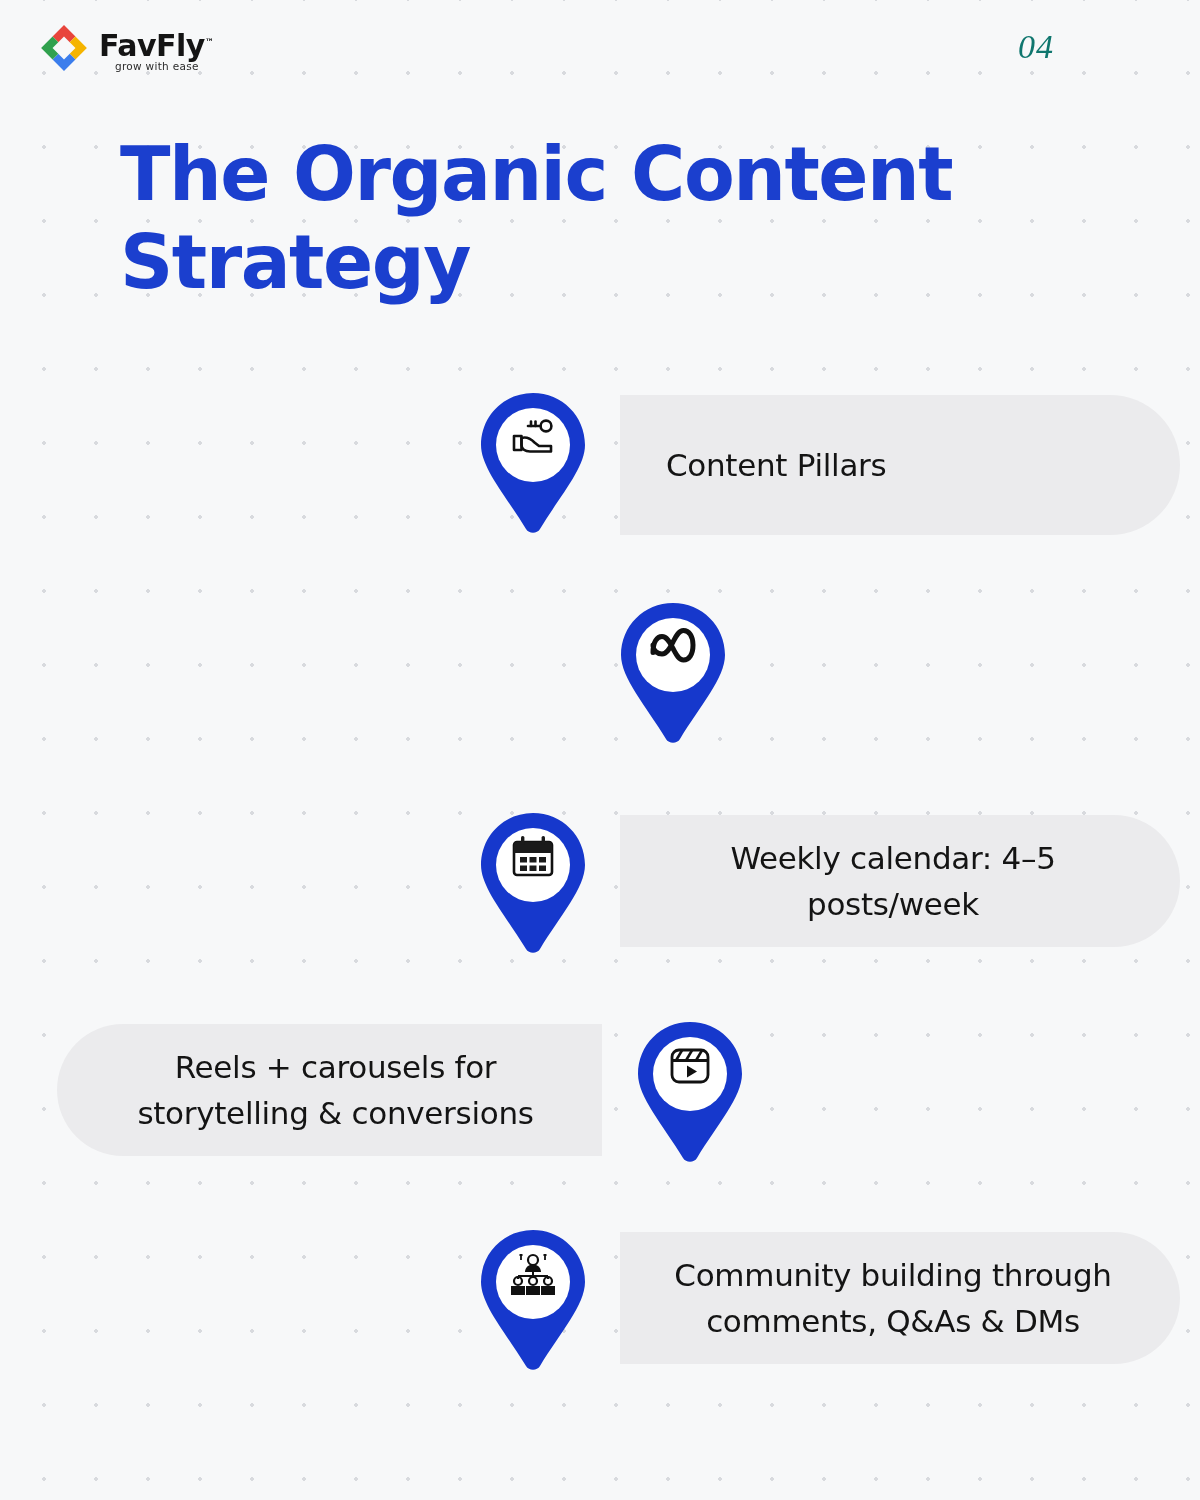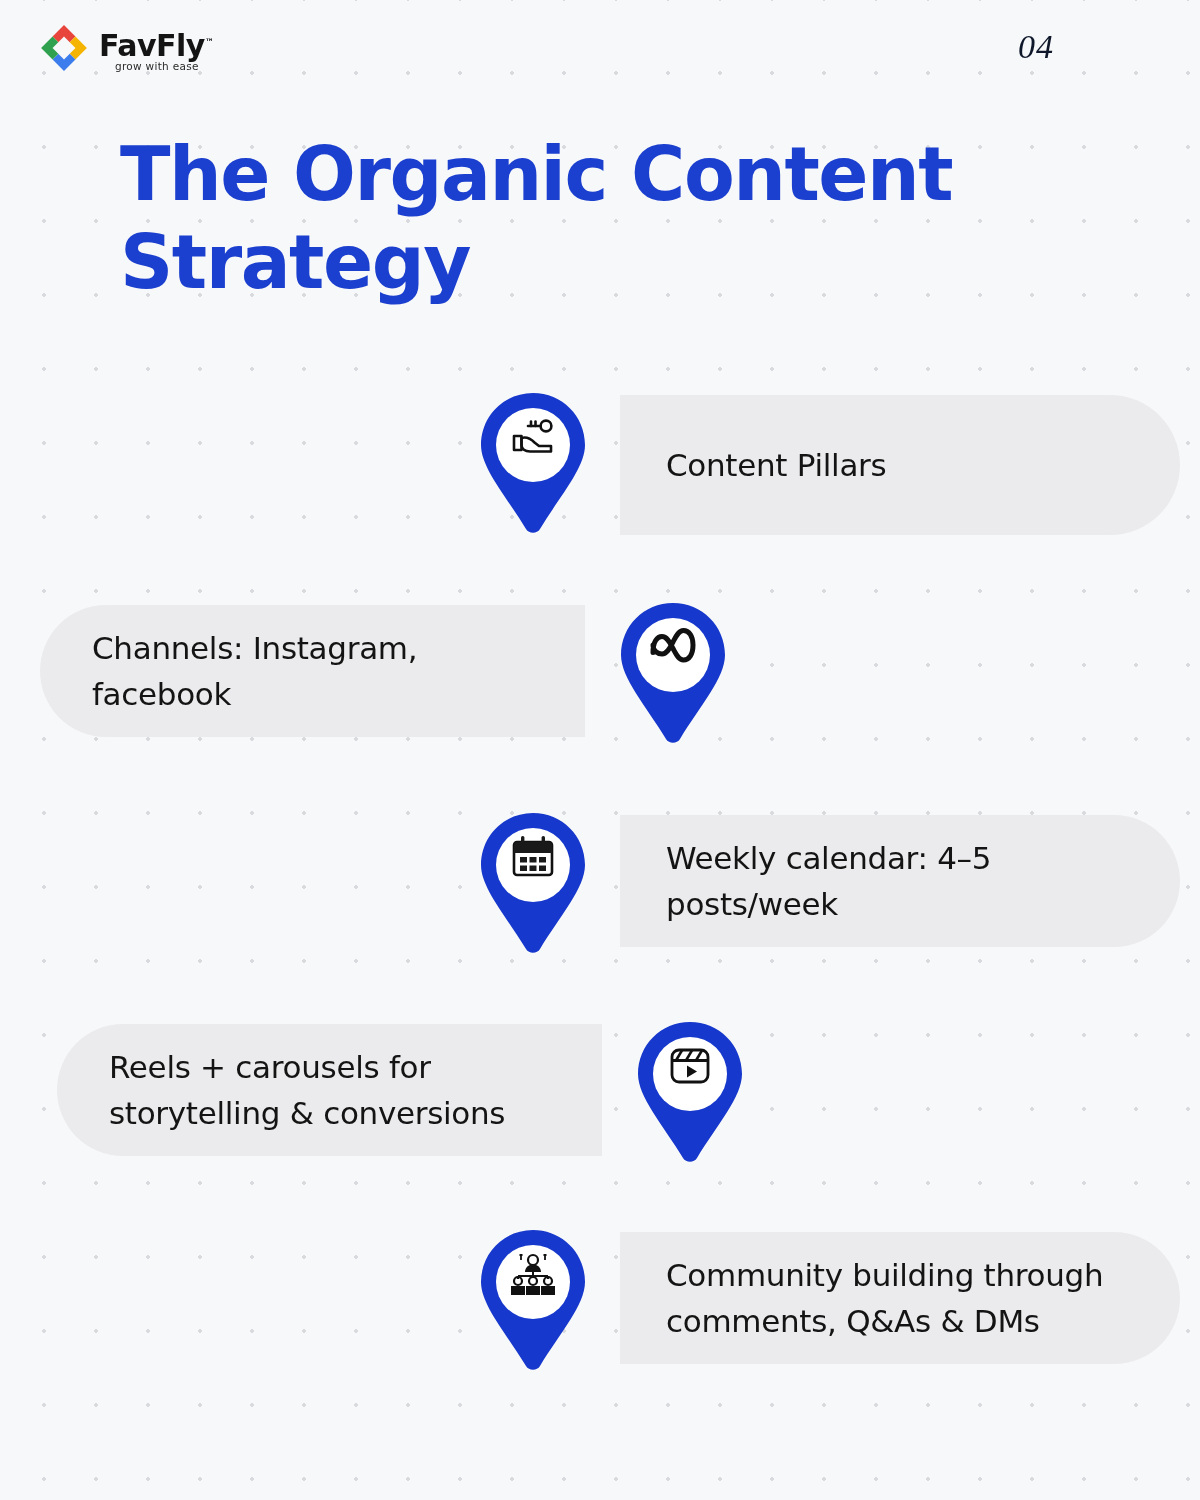--- a/index.html
+++ b/index.html
@@ -40,39 +40,39 @@
   }
   .logo-tag{
     font-family:"DejaVu Sans", sans-serif;
     font-size:10.5px; color:#2b2b2b; letter-spacing:0.3px;
     margin-top:-1px; margin-left:16px;
   }
 
   .page-num{
     position:absolute; right:30px; top:28px;
     font-family:"Liberation Serif", serif;
-    font-style:italic; font-size:34px; color:#0f172a;
+    font-style:italic; font-size:34px; color:#0f766e;
     letter-spacing:1px;
   }
 
   
   .title{
     position:absolute; top:130px; left:0; width:1200px;
     text-align:left;
     font-family:"DejaVu Sans", sans-serif;
     font-weight:bold;
     font-size:74px;
     line-height:88px;
     color:#1b3fce;
     letter-spacing:-1.5px;
     padding:0 120px;
   }
 
   
-  .rows{ position:absolute; top:390px; left:0; width:1200px; }
+  .rows{ position:absolute; top:390px; left:0; width:1200px;text-align:center; }
 
   .row{
     position:relative;
     height:215px;
     display:flex;
     align-items:flex-start;
   }
   .row.left-card{ justify-content:flex-start; }
 
   
@@ -176,23 +176,20 @@
           <path d="M13.5 26 C18 24.5 23 27 26.5 30.5 L31 34 L43 34 L43 39.5 L22 39.5 C17 39.5 13.5 37 13.5 33 Z" fill="none"></path>
         </svg>
       </div>
     </div>
     <div class="card row-1-card">
       <span>Content Pillars</span>
     </div>
   </div>
 
   <div class="row left-card" id="row-2">
-    <div class="card">
-      <span>Channels: Instagram, facebook</span>
-    </div>
     <div class="pin">
       <svg class="pin-svg" viewBox="0 0 110 148">
         <path d="M55 3 C26 3 3 26 3 55 C3 78 28 106 48 139 C51 144 59 144 62 139 C82 106 107 78 107 55 C107 26 84 3 55 3 Z" fill="#1638cc"></path>
         <circle cx="55" cy="55" r="37" fill="#ffffff"></circle>
       </svg>
       <div class="pin-icon">
         <svg width="52" height="52" viewBox="0 0 52 52" fill="none" stroke="#111" stroke-width="5" stroke-linecap="round">
           <path d="M6 31.5 C6 21 10 15.5 15 15.5 C20.5 15.5 23.5 23 26 27.5 C28.5 32 31.5 39 36.5 39 C42 39 46 33.5 46 24 C46 15 42 9.5 36.5 9.5 C31.5 9.5 28.5 16.5 26 21 C23.5 25.5 20.5 33 15 33 C10.5 33 6 29.5 6 24"></path>
         </svg>
       </div>

